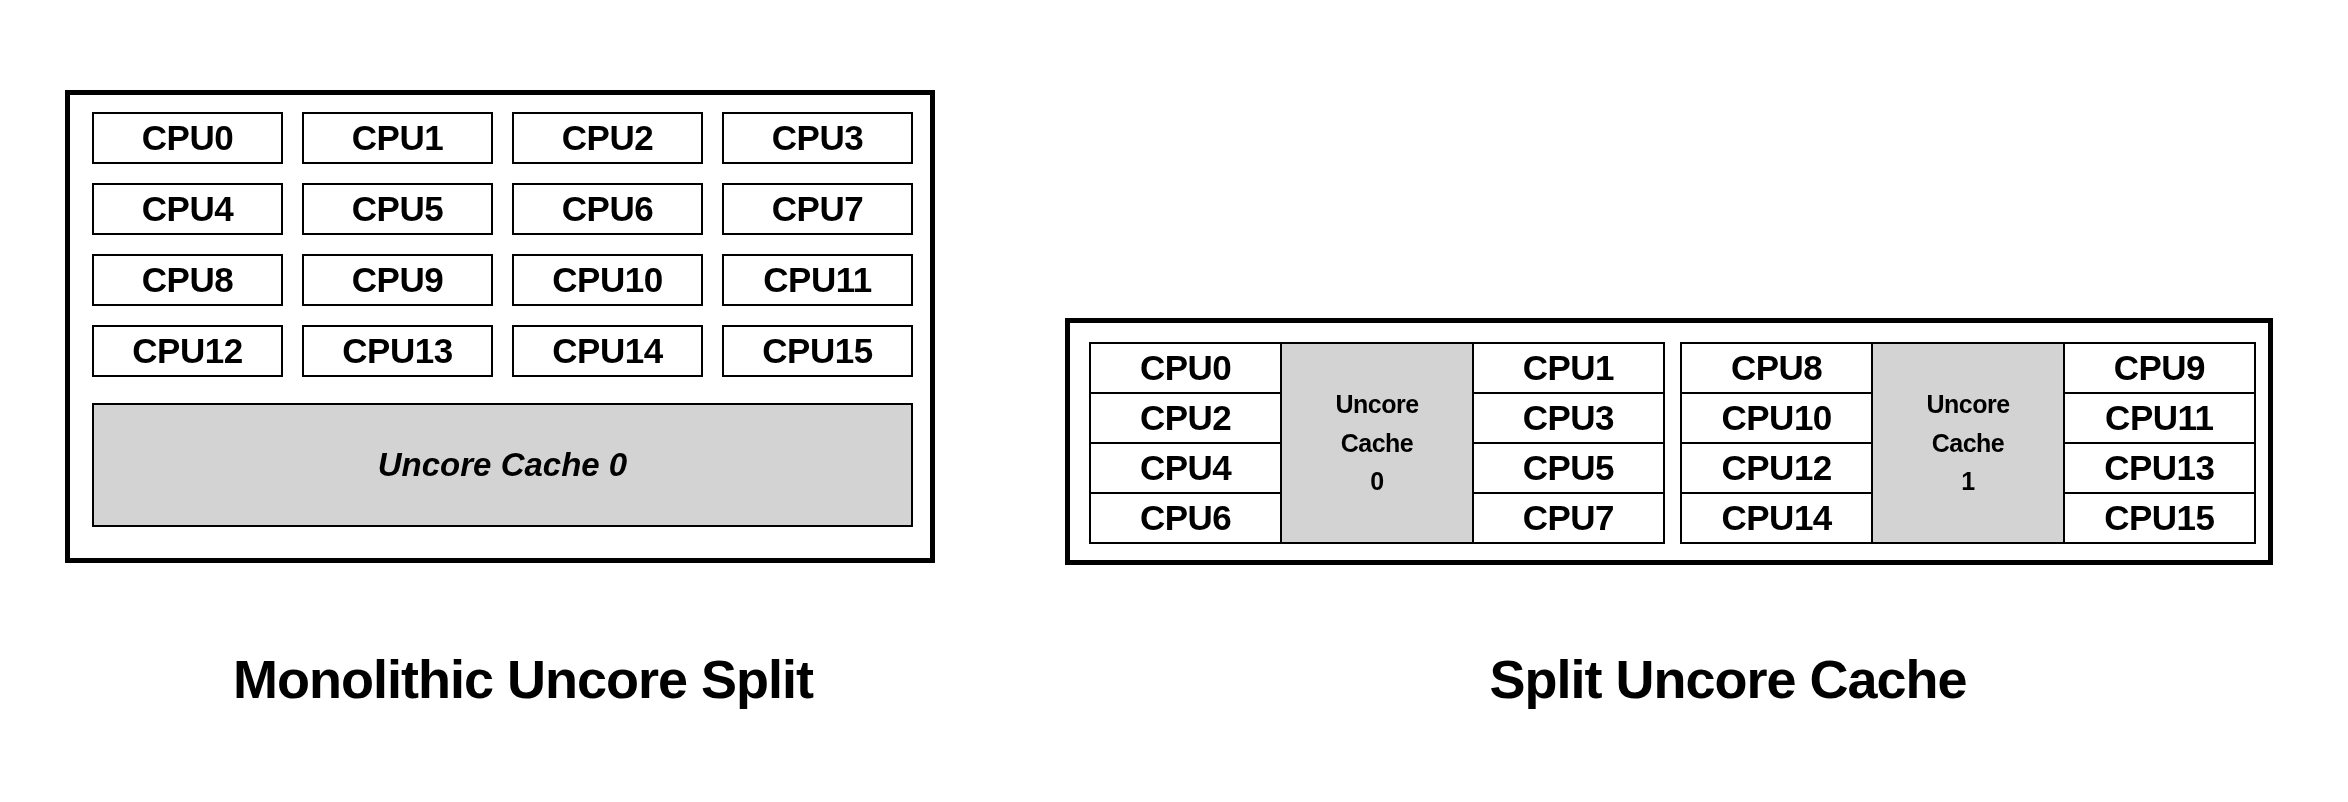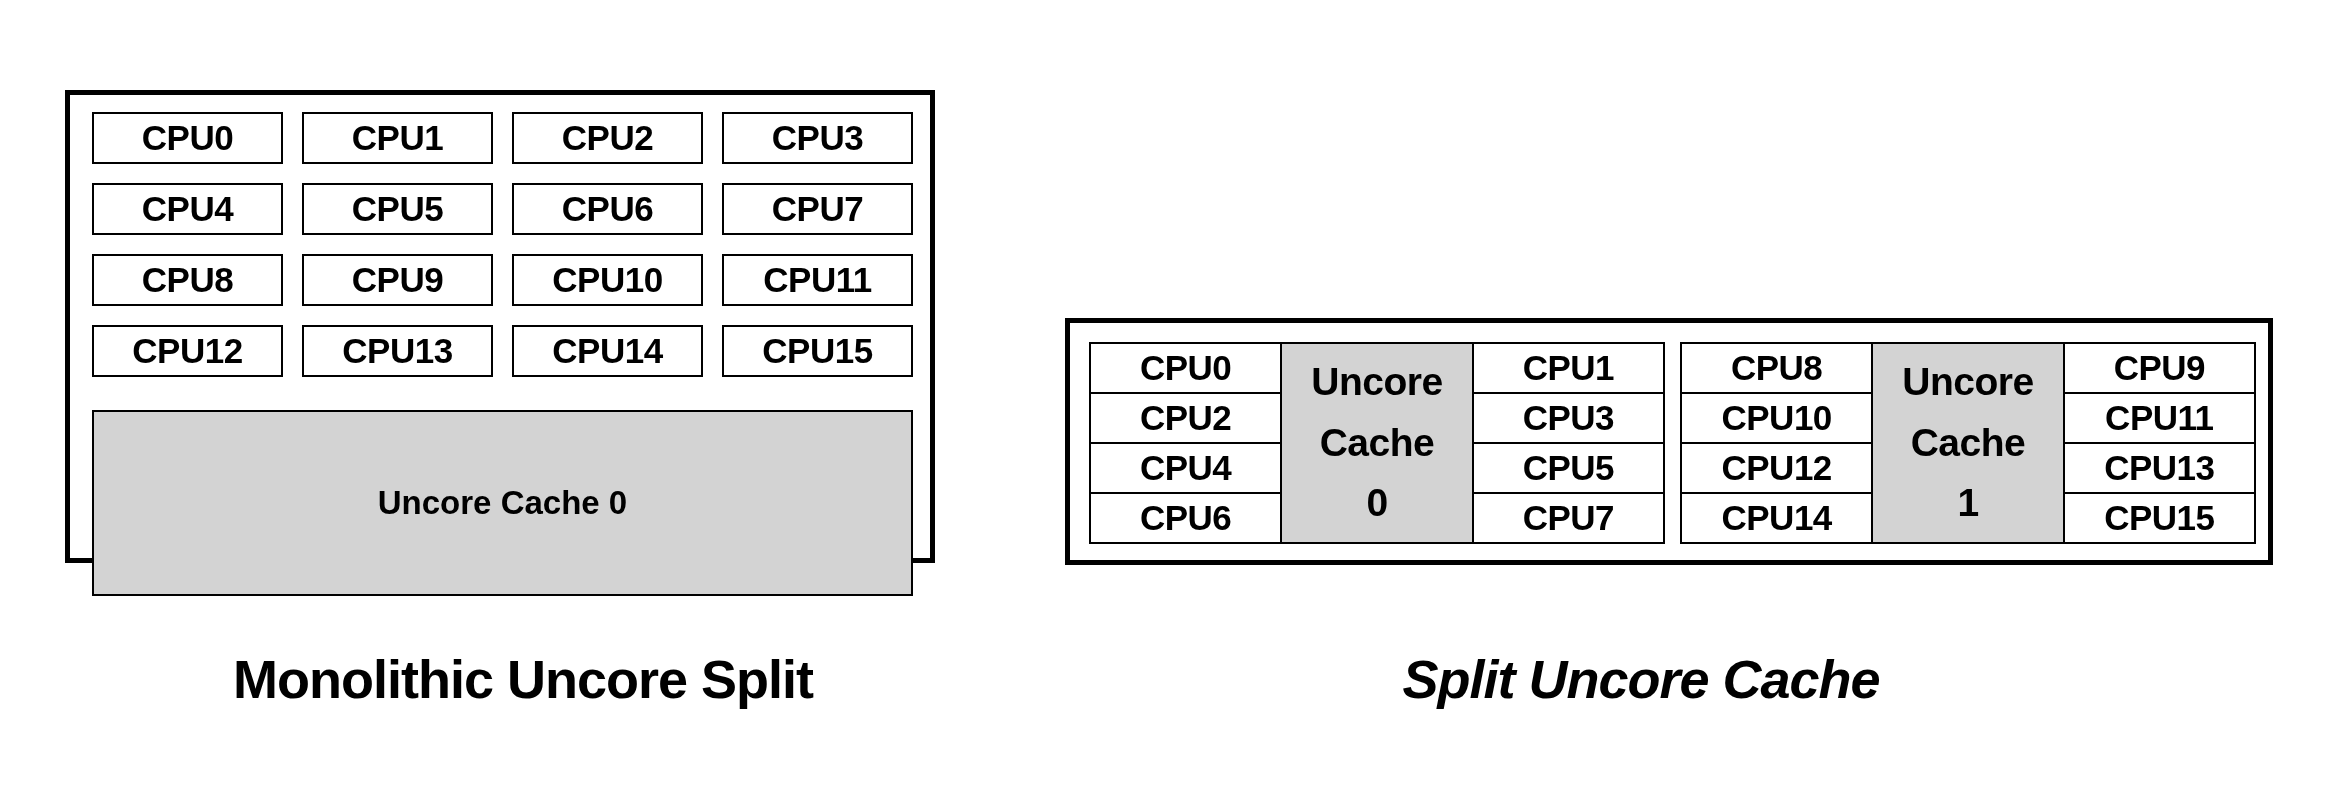--- a/index.html
+++ b/index.html
@@ -39,30 +39,31 @@
     border: 2px solid #000;
     background: #fff;
     display: flex;
     align-items: center;
     justify-content: center;
     font-size: 35px;
     font-weight: bold;
     letter-spacing: -0.5px;
   }
   .cache-bar {
-    margin-top: 33px;
-    height: 186px;
+    margin-top: 26px;
+    height: 124px;
     box-sizing: border-box;
     border: 2px solid #000;
     background: #d3d3d3;
     display: flex;
     align-items: center;
     justify-content: center;
     font-size: 33px;
     font-weight: bold;
+    font-style: italic;
   }
 
   
   .split-diagram {
     position: absolute;
     left: 1065px;
     top: 318px;
     width: 1208px;
     height: 247px;
     border: 5px solid #000;
@@ -88,37 +89,37 @@
     justify-content: center;
     font-size: 35px;
     font-weight: bold;
     letter-spacing: -0.5px;
   }
   .cluster .cache-cell {
     grid-column: 2;
     grid-row: 1 / span 4;
     background: #d3d3d3;
     flex-direction: column;
-    font-size: 39px;
+    font-size: 25px;
     line-height: 1.55;
     text-align: center;
   }
 
   
   .diagram-title {
     position: absolute;
     top: 648px;
     font-size: 54px;
     font-weight: bold;
     text-align: center;
     letter-spacing: -1px;
     white-space: nowrap;
   }
   .title-mono  { left: 88px;  width: 870px; }
-  .title-split { left: 1037px; width: 1208px; font-style: italic; }
+  .title-split { left: 1124px; width: 1208px; }
 </style>
 </head>
 <body>
 
 <div class="mono-diagram">
   <div class="cpu-grid">
     <div class="cpu-box">CPU0</div>
     <div class="cpu-box">CPU1</div>
     <div class="cpu-box">CPU2</div>
     <div class="cpu-box">CPU3</div>

